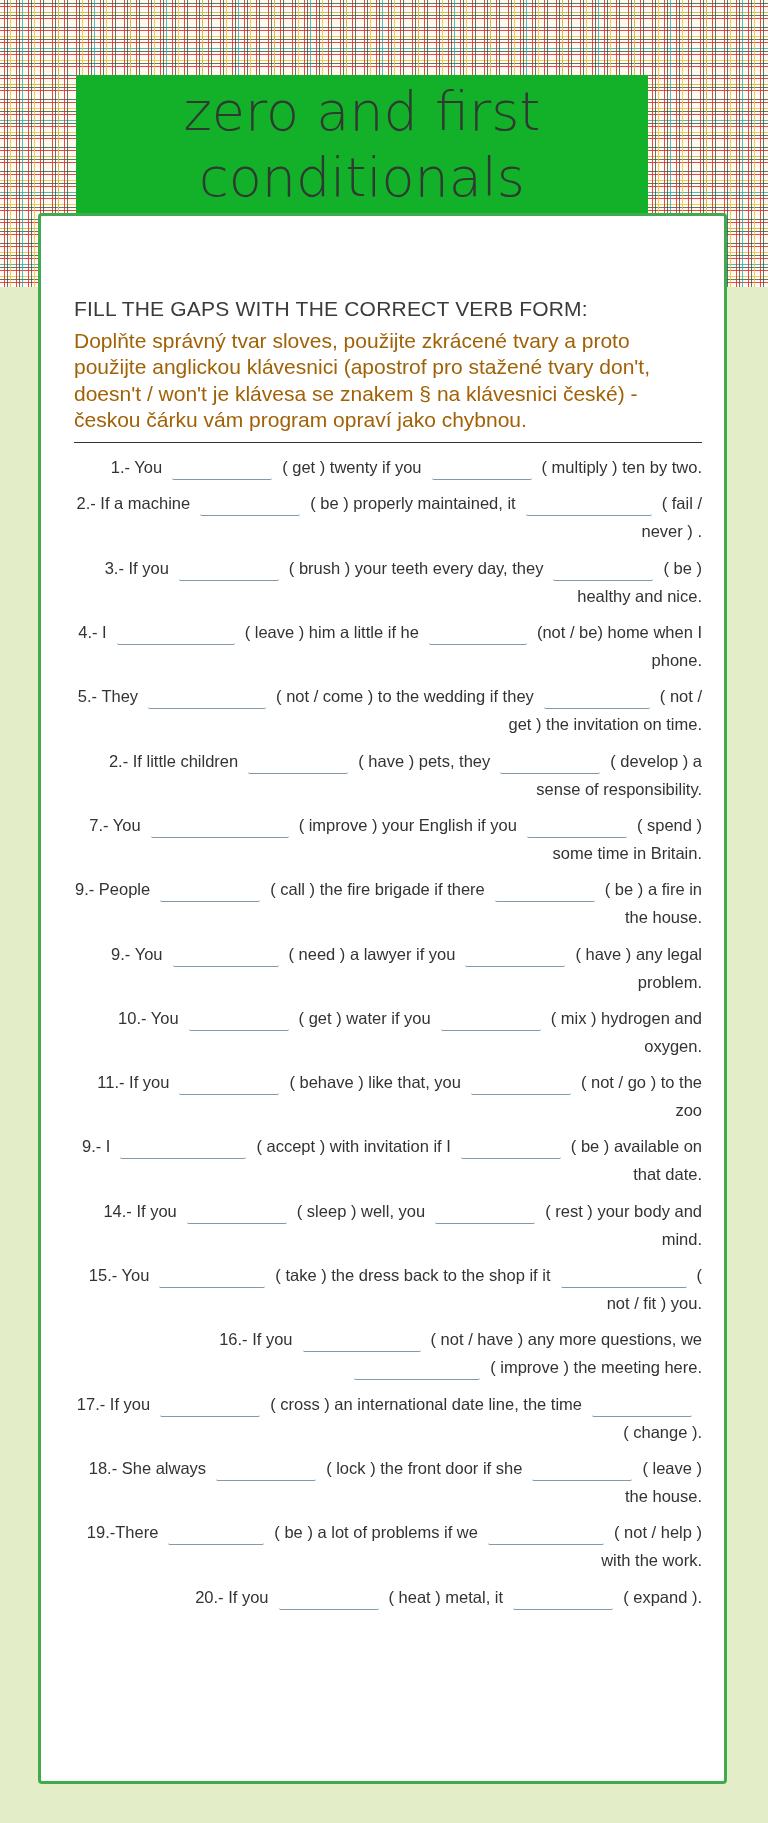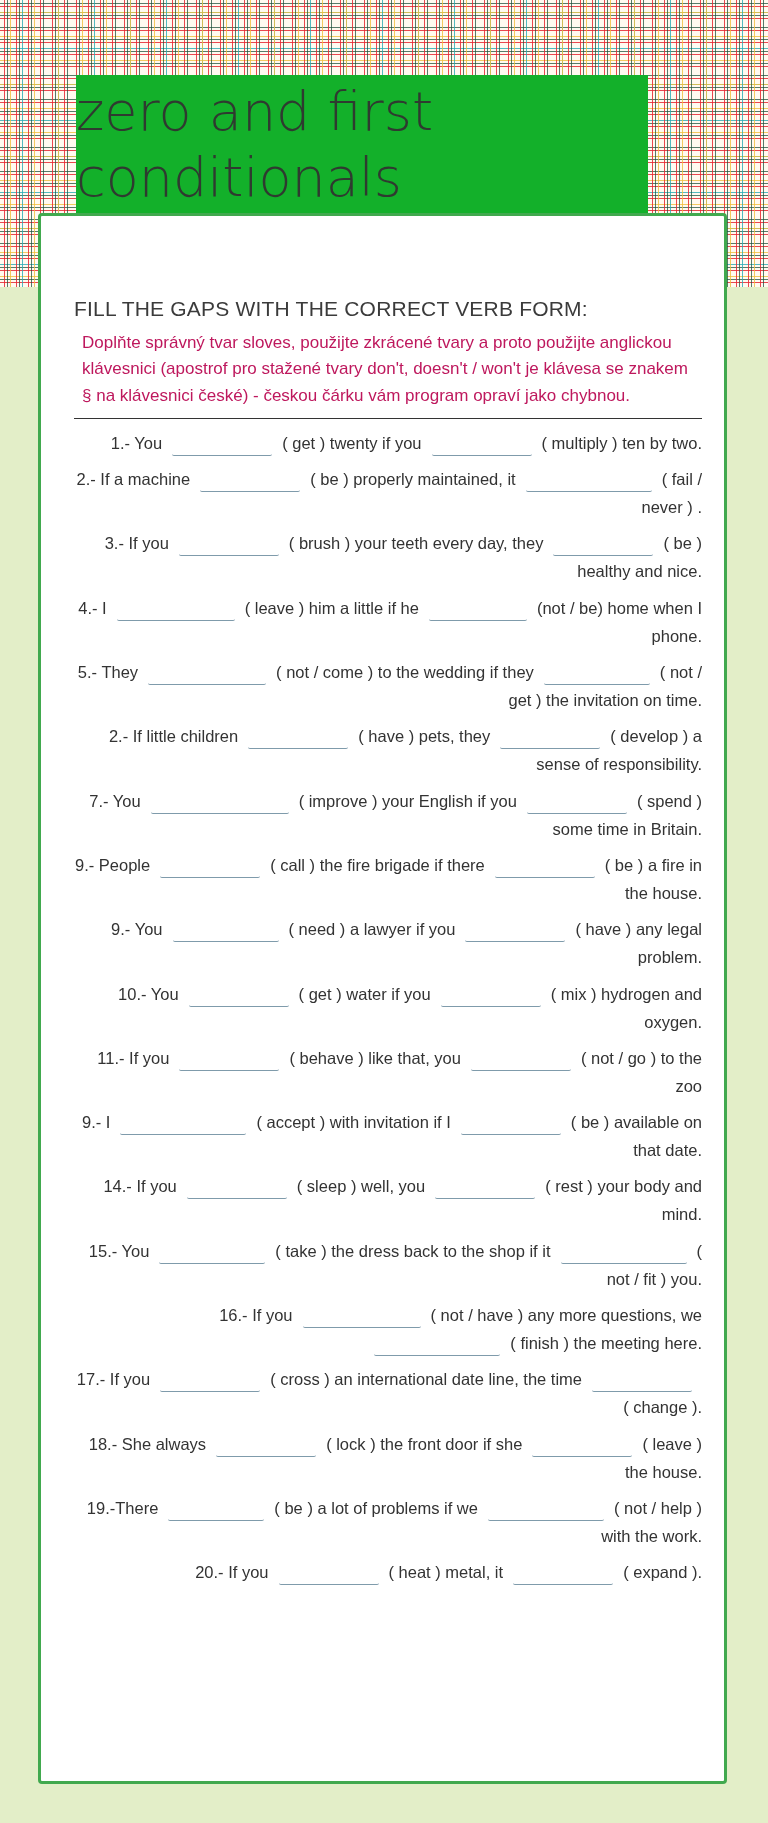--- a/index.html
+++ b/index.html
@@ -25,20 +25,21 @@
       repeating-linear-gradient(0deg, transparent 0 4px, rgba(230,40,50,0.85) 4px 5px, transparent 5px 12px),
       repeating-linear-gradient(0deg, transparent 0 7px, rgba(30,80,60,0.75) 7px 8px, transparent 8px 12px),
       repeating-linear-gradient(0deg, transparent 0 10px, rgba(240,190,60,0.8) 10px 11px, transparent 11px 24px),
       repeating-linear-gradient(0deg, transparent 0 22px, rgba(40,170,180,0.8) 22px 23px, transparent 23px 36px);
   }
   .header {
     position: absolute;
     left: 76px; top: 75px;
     width: 572px; height: 140px;
     background: #13b02a;
+    text-align: center;
   }
   .header h1 {
     margin: 0;
     padding-top: 4px;
     font-family: "DejaVu Sans", sans-serif;
     font-weight: 200;
     font-size: 54px;
     line-height: 66px;
     color: #2f3a30;
     letter-spacing: 0px;
@@ -58,24 +59,24 @@
     width: 628px;
   }
   .instr-title {
     font-size: 21px;
     line-height: 26px;
     color: #3b3b3b;
     margin: 0 0 6px 0;
     letter-spacing: 0.2px;
   }
   .instr-body {
-    font-size: 17px;
+    font-size: 21px;
     line-height: 26.3px;
-    color: #be185d;
-    margin: 8px;
+    color: #a16207;
+    margin: 0;
   }
   .divider {
     height: 0;
     border-top: 1.5px solid #333;
     margin: 9px 0 10px 0;
   }
   .q {
     font-size: 16.5px;
     line-height: 28px;
     color: #333;
@@ -113,20 +114,20 @@
         <p class="q"><span>5.- They</span><span class="blank" contenteditable="true" style="width: 118px;"></span><span>( not / come ) to the wedding if they</span><span class="blank" contenteditable="true" style="width: 106px;"></span><span>( not / get ) the invitation on time.</span></p>
         <p class="q"><span>2.- If little children</span><span class="blank" contenteditable="true" style="width: 100px;"></span><span>( have ) pets, they</span><span class="blank" contenteditable="true" style="width: 100px;"></span><span>( develop ) a sense of responsibility.</span></p>
         <p class="q"><span>7.- You</span><span class="blank" contenteditable="true" style="width: 138px;"></span><span>( improve ) your English if you</span><span class="blank" contenteditable="true" style="width: 100px;"></span><span>( spend ) some time in Britain.</span></p>
         <p class="q"><span>9.- People</span><span class="blank" contenteditable="true" style="width: 100px;"></span><span>( call ) the fire brigade if there</span><span class="blank" contenteditable="true" style="width: 100px;"></span><span>( be ) a fire in the house.</span></p>
         <p class="q"><span>9.- You</span><span class="blank" contenteditable="true" style="width: 106px;"></span><span>( need ) a lawyer if you</span><span class="blank" contenteditable="true" style="width: 100px;"></span><span>( have ) any legal problem.</span></p>
         <p class="q"><span>10.- You</span><span class="blank" contenteditable="true" style="width: 100px;"></span><span>( get ) water if you</span><span class="blank" contenteditable="true" style="width: 100px;"></span><span>( mix ) hydrogen and oxygen.</span></p>
         <p class="q"><span>11.- If you</span><span class="blank" contenteditable="true" style="width: 100px;"></span><span>( behave ) like that, you</span><span class="blank" contenteditable="true" style="width: 100px;"></span><span>( not / go ) to the zoo</span></p>
         <p class="q"><span>9.- I</span><span class="blank" contenteditable="true" style="width: 126px;"></span><span>( accept ) with invitation if I</span><span class="blank" contenteditable="true" style="width: 100px;"></span><span>( be ) available on that date.</span></p>
         <p class="q"><span>14.- If you</span><span class="blank" contenteditable="true" style="width: 100px;"></span><span>( sleep ) well, you</span><span class="blank" contenteditable="true" style="width: 100px;"></span><span>( rest ) your body and mind.</span></p>
         <p class="q"><span>15.- You</span><span class="blank" contenteditable="true" style="width: 106px;"></span><span>( take ) the dress back to the shop if it</span><span class="blank" contenteditable="true" style="width: 126px;"></span><span>( not / fit ) you.</span></p>
-        <p class="q"><span>16.- If you</span><span class="blank" contenteditable="true" style="width: 118px;"></span><span>( not / have ) any more questions, we</span><span class="blank" contenteditable="true" style="width: 126px;"></span><span>( finish ) the meeting here.</span></p>
+        <p class="q"><span>16.- If you</span><span class="blank" contenteditable="true" style="width: 118px;"></span><span>( not / have ) any more questions, we</span><span class="blank" contenteditable="true" style="width: 126px;"></span><span>( improve ) the meeting here.</span></p>
         <p class="q"><span>17.- If you</span><span class="blank" contenteditable="true" style="width: 100px;"></span><span>( cross ) an international date line, the time</span><span class="blank" contenteditable="true" style="width: 100px;"></span><span>( change ).</span></p>
         <p class="q"><span>18.- She always</span><span class="blank" contenteditable="true" style="width: 100px;"></span><span>( lock ) the front door if she</span><span class="blank" contenteditable="true" style="width: 100px;"></span><span>( leave ) the house.</span></p>
         <p class="q"><span>19.-There</span><span class="blank" contenteditable="true" style="width: 96px;"></span><span>( be ) a lot of problems if we</span><span class="blank" contenteditable="true" style="width: 116px;"></span><span>( not / help ) with the work.</span></p>
         <p class="q"><span>20.- If you</span><span class="blank" contenteditable="true" style="width: 100px;"></span><span>( heat ) metal, it</span><span class="blank" contenteditable="true" style="width: 100px;"></span><span>( expand ).</span></p>
       </div>
   </div>
 </div>
 
 </body></html>

